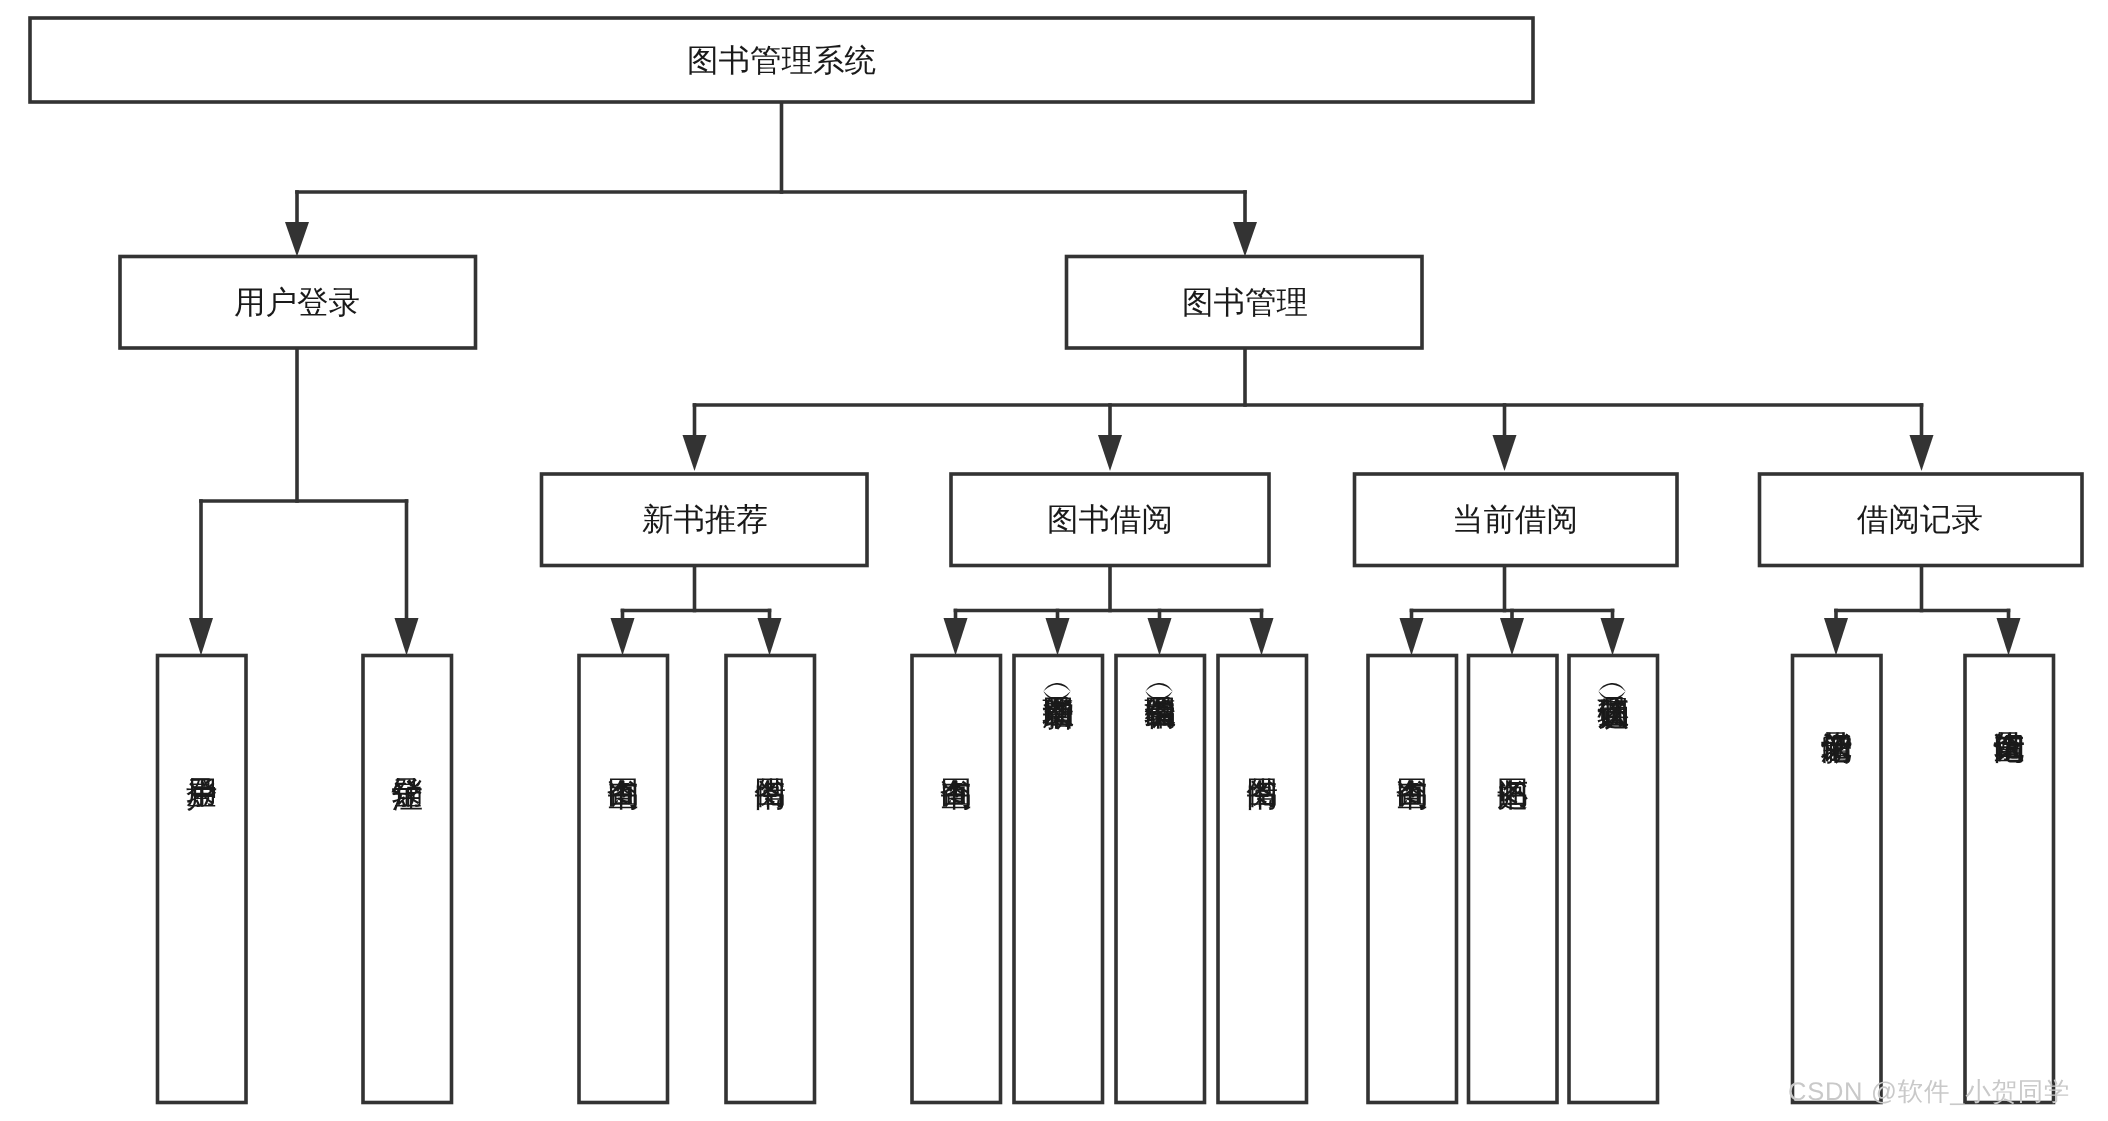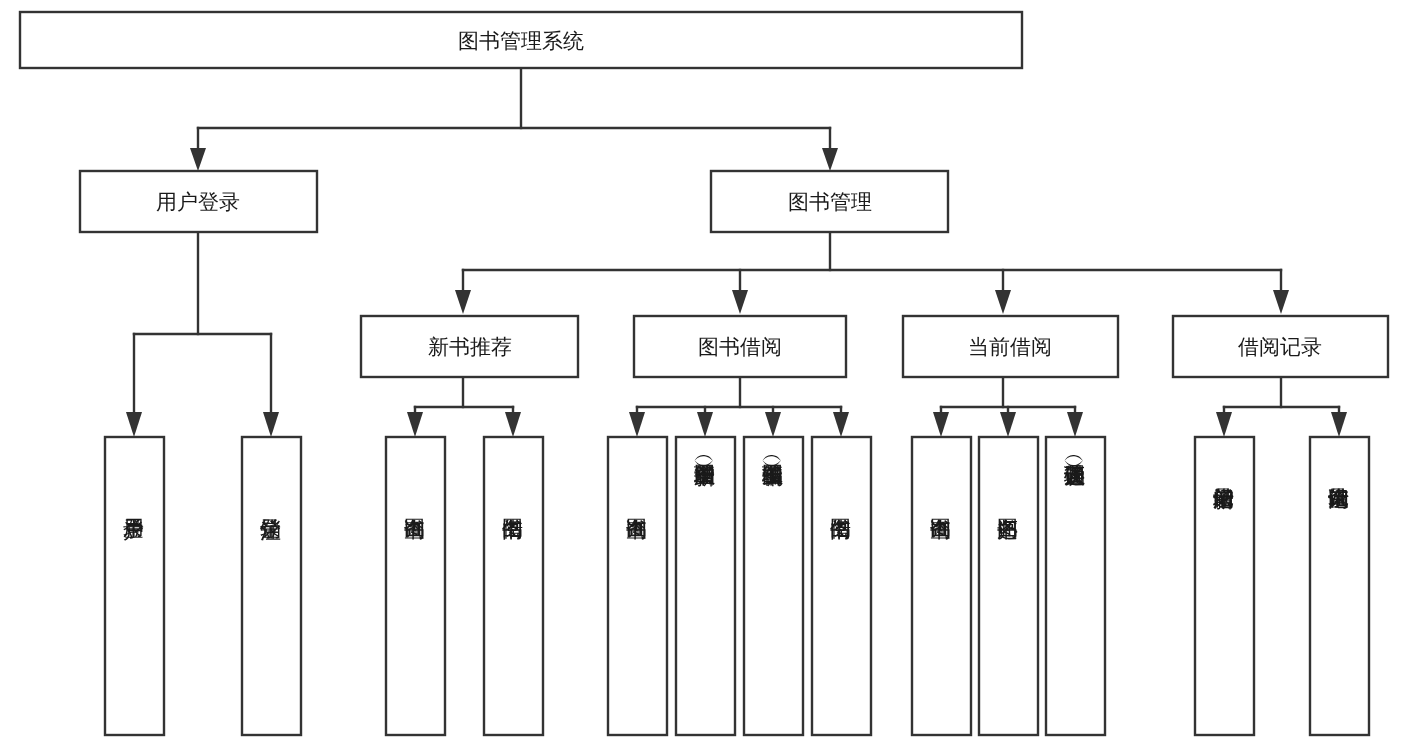--- a/index.html
+++ b/index.html
@@ -233,14 +233,15 @@
       <rect class="node-rect" x="1195" y="437" width="59" height="298"></rect>
       <text class="node-label-v" x="1224" y="471">新增借阅记录</text>
     </g>
     <g>
       <rect class="node-rect" x="1310" y="437" width="59" height="298"></rect>
       <text class="node-label-v" x="1339" y="471">查询借阅记录</text>
     </g>
 
   </svg>
 
+  <div class="watermark">CSDN @软件_小贺同学</div>
 
 </div>
 
 </body></html>

